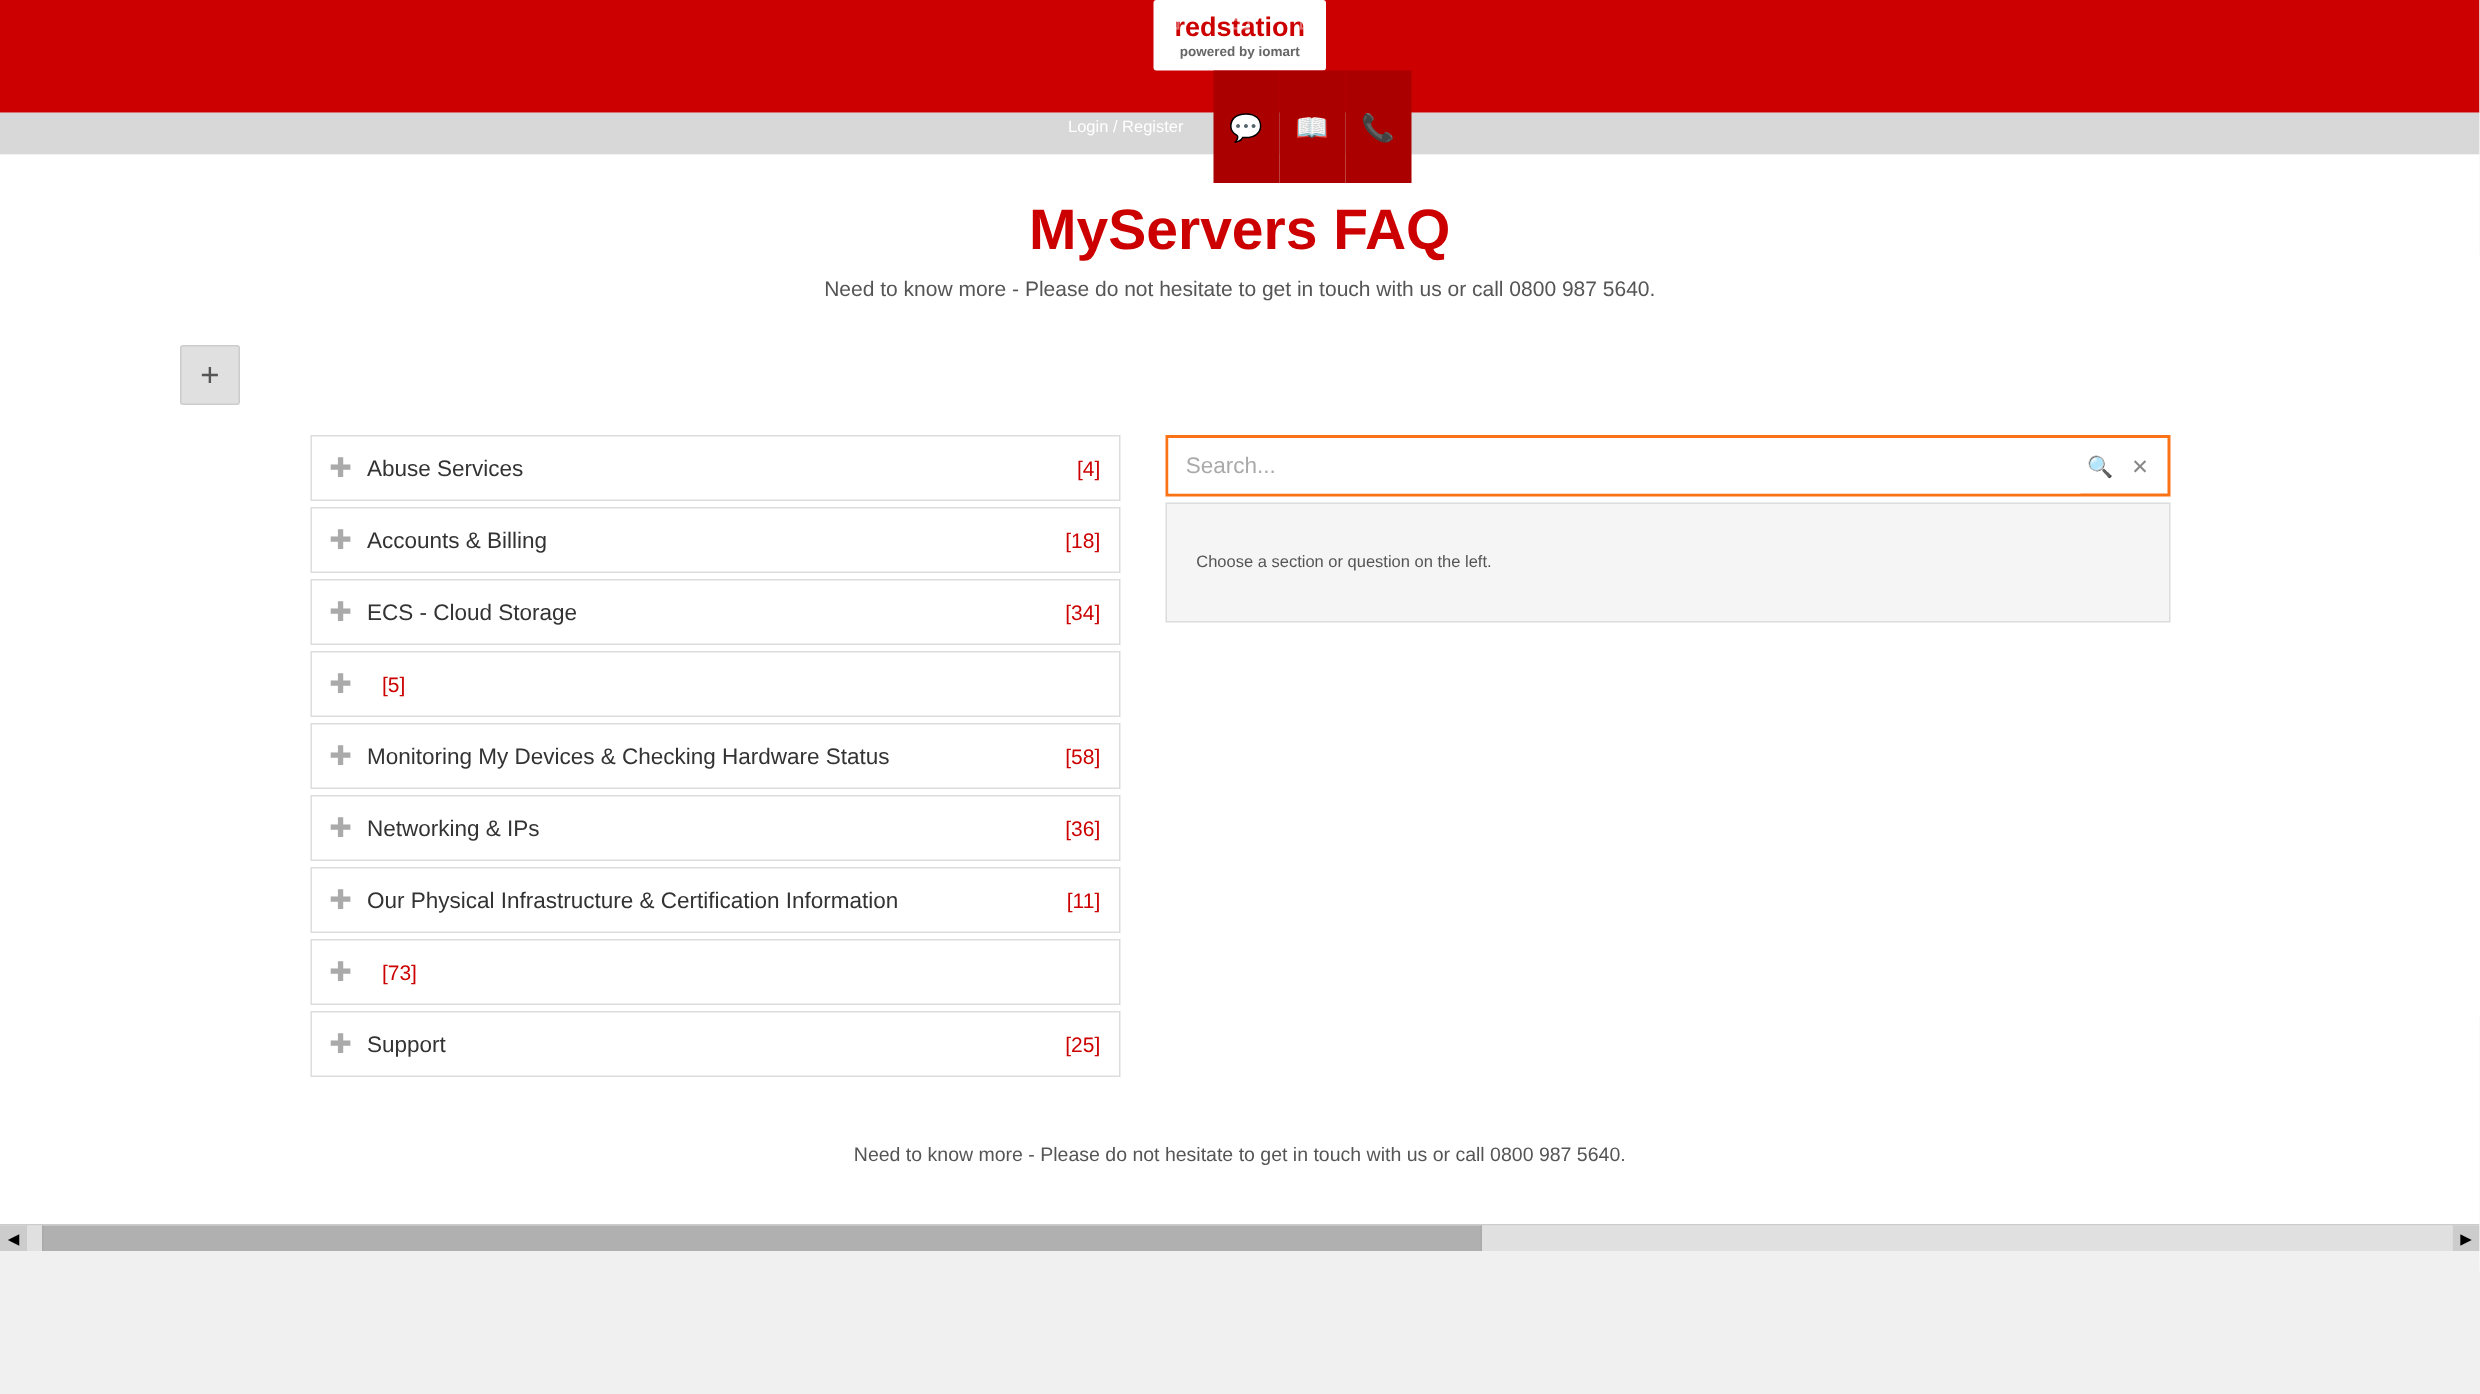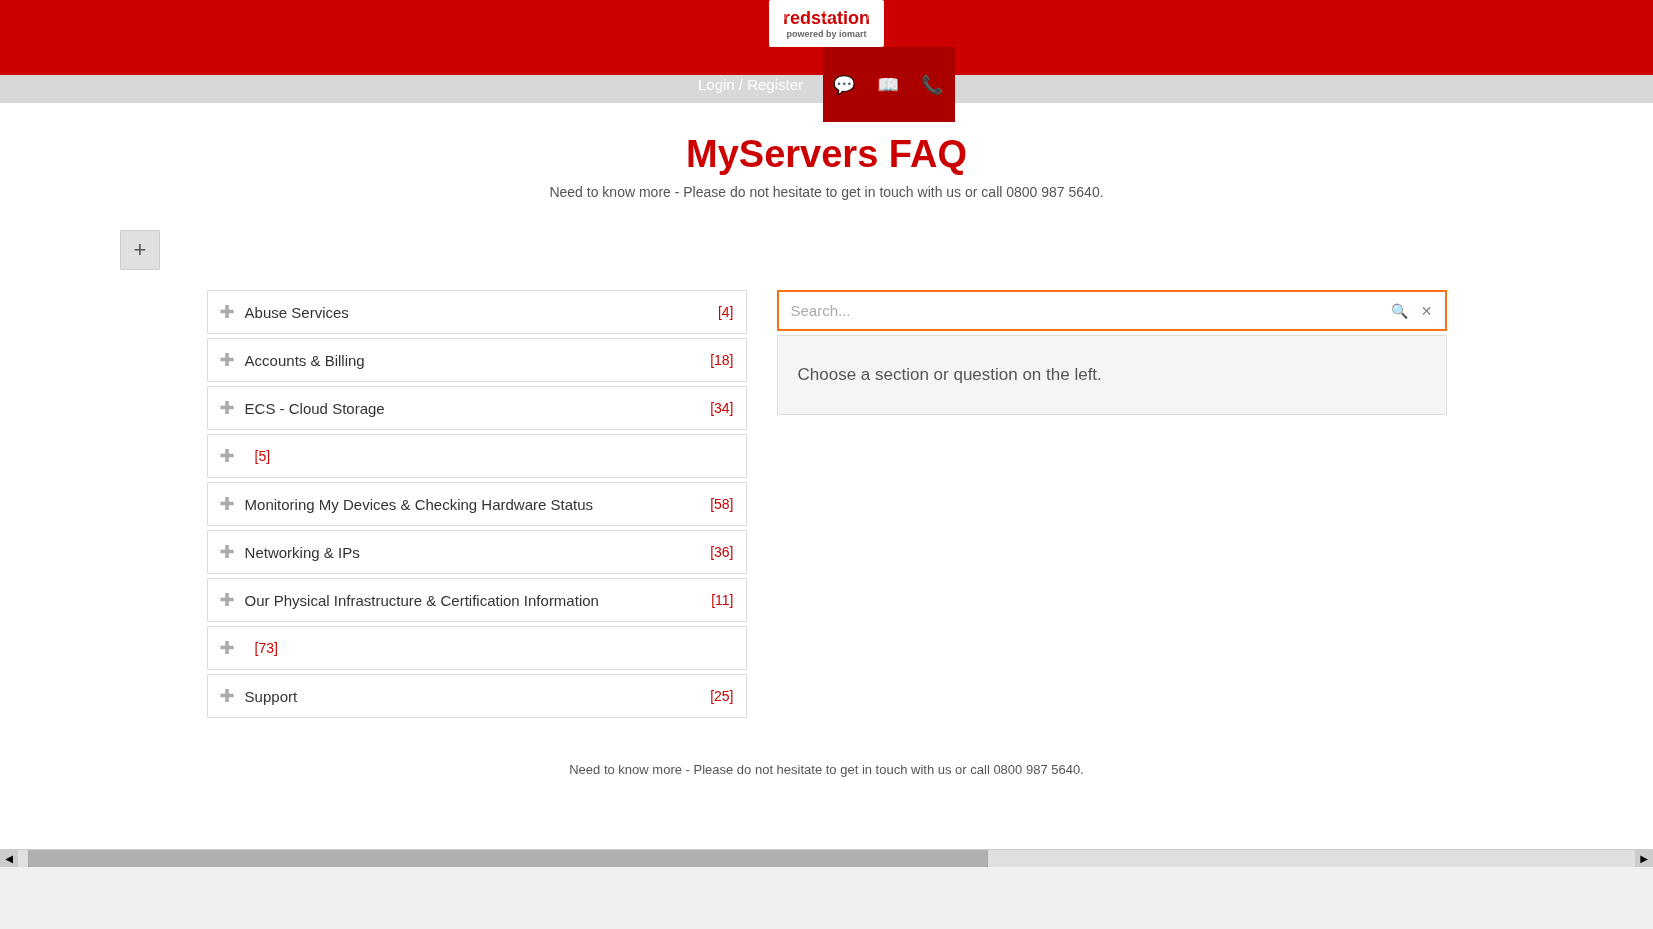--- a/index.html
+++ b/index.html
@@ -37,21 +37,21 @@
       text-align: center;
       font-weight: bold;
     }
     .header-nav-icons {
       display: flex;
       align-items: center;
       gap: 0;
     }
     .login-link {
       color: white;
-      font-size: 15px;
+      font-size: 11px;
       text-decoration: none;
       margin-right: 20px;
     }
     .header-icon-btn {
       background: #aa0000;
       border: none;
       width: 44px;
       height: 75px;
       display: flex;
       align-items: center;
@@ -63,21 +63,21 @@
 
     
     .sub-header {
       background: #d8d8d8;
       height: 28px;
     }
 
     
     .main-content {
       background: white;
-      padding: 30px 20px 52px;
+      padding: 30px 20px 19px;
       min-height: 640px;
     }
 
     .page-title-area {
       text-align: center;
       margin-bottom: 30px;
     }
     .page-title {
       font-size: 38px;
       font-weight: 300;
@@ -188,21 +188,21 @@
     .search-result-area {
       background: #f5f5f5;
       border: 1px solid #ddd;
       padding: 20px;
       min-height: 80px;
       display: flex;
       align-items: center;
     }
     .search-hint {
       color: #555;
-      font-size: 17px;
+      font-size: 11px;
     }
 
     
     .footer-note {
       text-align: center;
       color: #555;
       font-size: 13px;
       margin-top: 40px;
       padding-bottom: 20px;
     }

